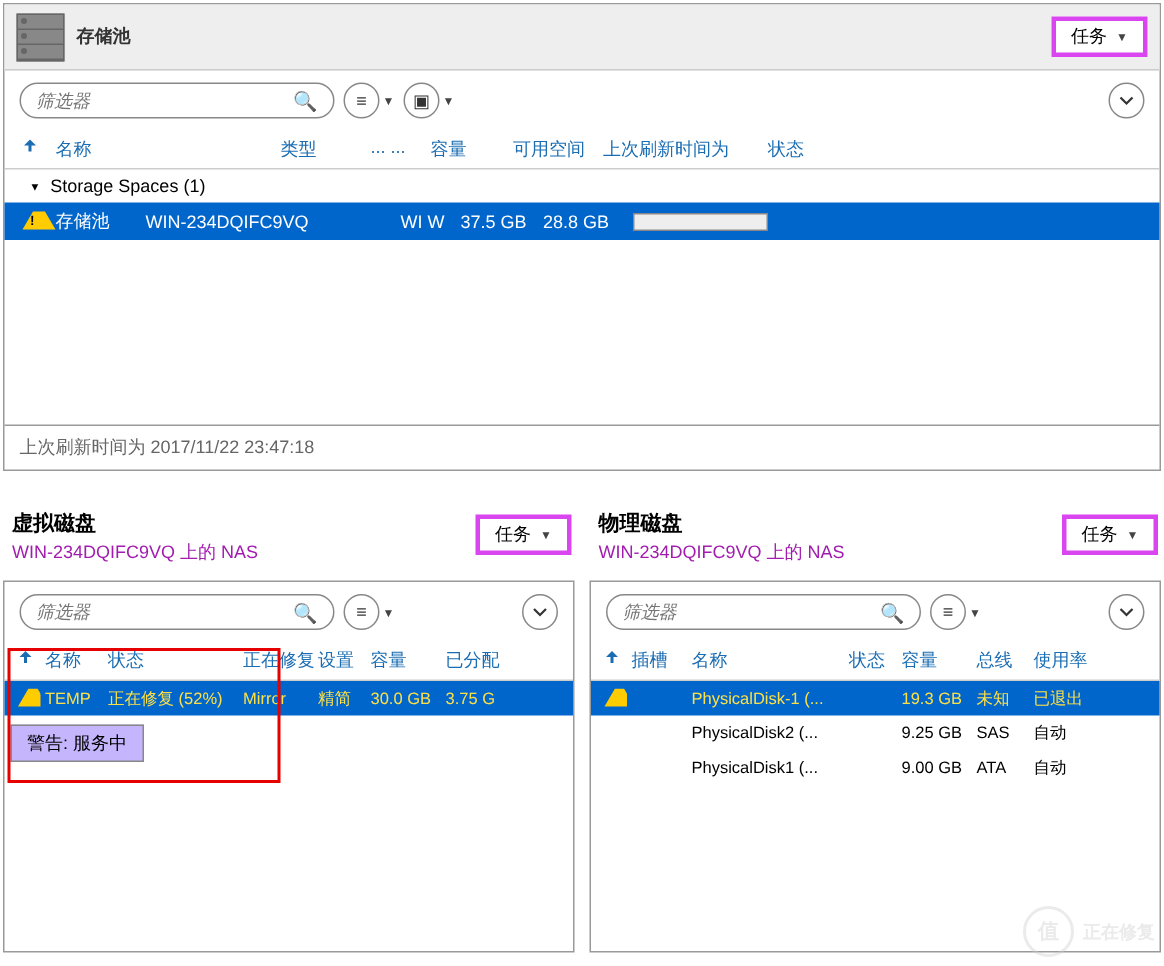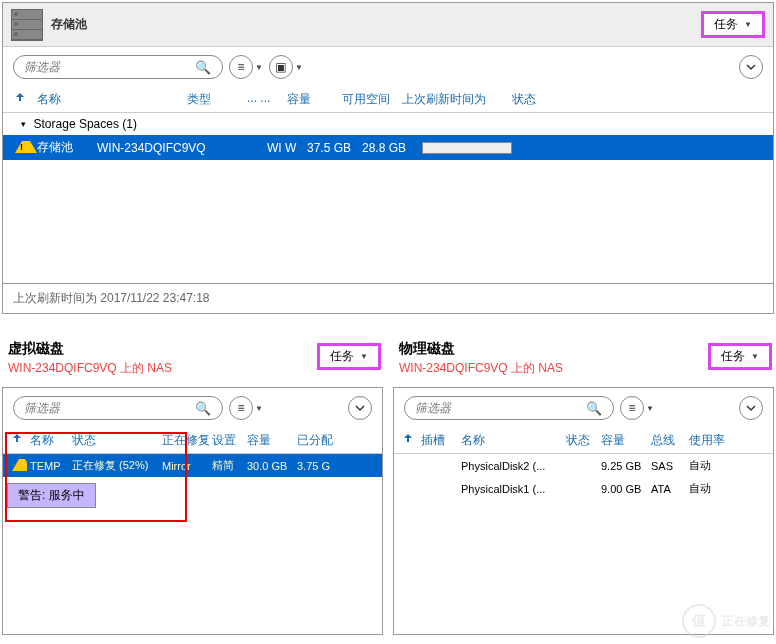--- a/index.html
+++ b/index.html
@@ -45,28 +45,28 @@
 .warn-tri::after { content: "!"; position: absolute; top: 1px; left: -2px; color: #000; font-size: 9px; font-weight: bold; }
 
 .progress { width: 90px; height: 12px; border: 1px solid #888; background: #eee; display: inline-block; vertical-align: middle; position: relative; }
 .progress .fill { height: 100%; background: #3bbf3b; }
 
 .refresh-info { padding: 6px 10px; color: #666; border-top: 1px solid #999; }
 
 .lower { display: flex; gap: 6px; margin-top: 20px; }
 .sub-panel { flex: 1; }
 .sub-title { padding: 6px 4px 0 4px; font-size: 14px; font-weight: 600; }
-.sub-sub { color: #ef4444; padding: 2px 4px; }
+.sub-sub { color: #a21caf; padding: 2px 4px; }
 .sub-head { display: flex; align-items: center; justify-content: space-between; padding: 0 4px 6px 4px; }
 
 .grid2-header { display: flex; border-bottom: 1px solid #ccc; padding: 4px 6px; color: #1a6db3; font-size: 11px; }
 .grid2-header div { padding: 0 3px; white-space: nowrap; overflow: hidden; }
 
 .data2-row { display: flex; align-items: center; padding: 4px 6px; }
-.data2-row.sel { background: #0066cc; color: #fef9c3; }
+.data2-row.sel { background: #0066cc; color: #fde047; }
 .data2-row div { padding: 0 3px; white-space: nowrap; overflow: hidden; font-size: 11px; }
 
 .red-box { position: absolute; border: 2px solid #e60000; z-index: 50; }
 
 .warn-btn { border: 1px solid #888; background: #c4b5fd; padding: 3px 10px; margin: 6px 0 0 4px; display: inline-block; cursor: pointer; }
 
 .sort-icon svg { width: 10px; height: 10px; }
 
 .watermark { position: fixed; right: 6px; bottom: 6px; display: flex; align-items: center; gap: 6px; color: #ccc; font-size: 16px; font-weight: 600; z-index: 100; opacity: 0.4; }
 .watermark .circ { width: 34px; height: 34px; border: 2px solid #ccc; border-radius: 50%; display: flex; align-items: center; justify-content: center; font-size: 14px; }
@@ -240,20 +240,29 @@
             </svg></div>
         <div style="width:40px">插槽</div>
         <div style="width:105px">名称</div>
         <div style="width:35px">状态</div>
         <div style="width:50px">容量</div>
         <div style="width:38px">总线</div>
         <div style="flex:1">使用率</div>
       </div>
 
       <div id="pdisk-rows">
+          <div class="data2-row sel">
+            <div style="width:18px"><span class="warn-icon"><div class="warn-tri"></div></span></div>
+            <div style="width:40px"></div>
+            <div style="width:105px">PhysicalDisk-1 (...</div>
+            <div style="width:35px"></div>
+            <div style="width:50px">19.3 GB</div>
+            <div style="width:38px">未知</div>
+            <div style="flex:1">已退出</div>
+          </div>
           <div class="data2-row">
             <div style="width:18px"></div>
             <div style="width:40px"></div>
             <div style="width:105px">PhysicalDisk2 (...</div>
             <div style="width:35px"></div>
             <div style="width:50px">9.25 GB</div>
             <div style="width:38px">SAS</div>
             <div style="flex:1">自动</div>
           </div>
           <div class="data2-row">

